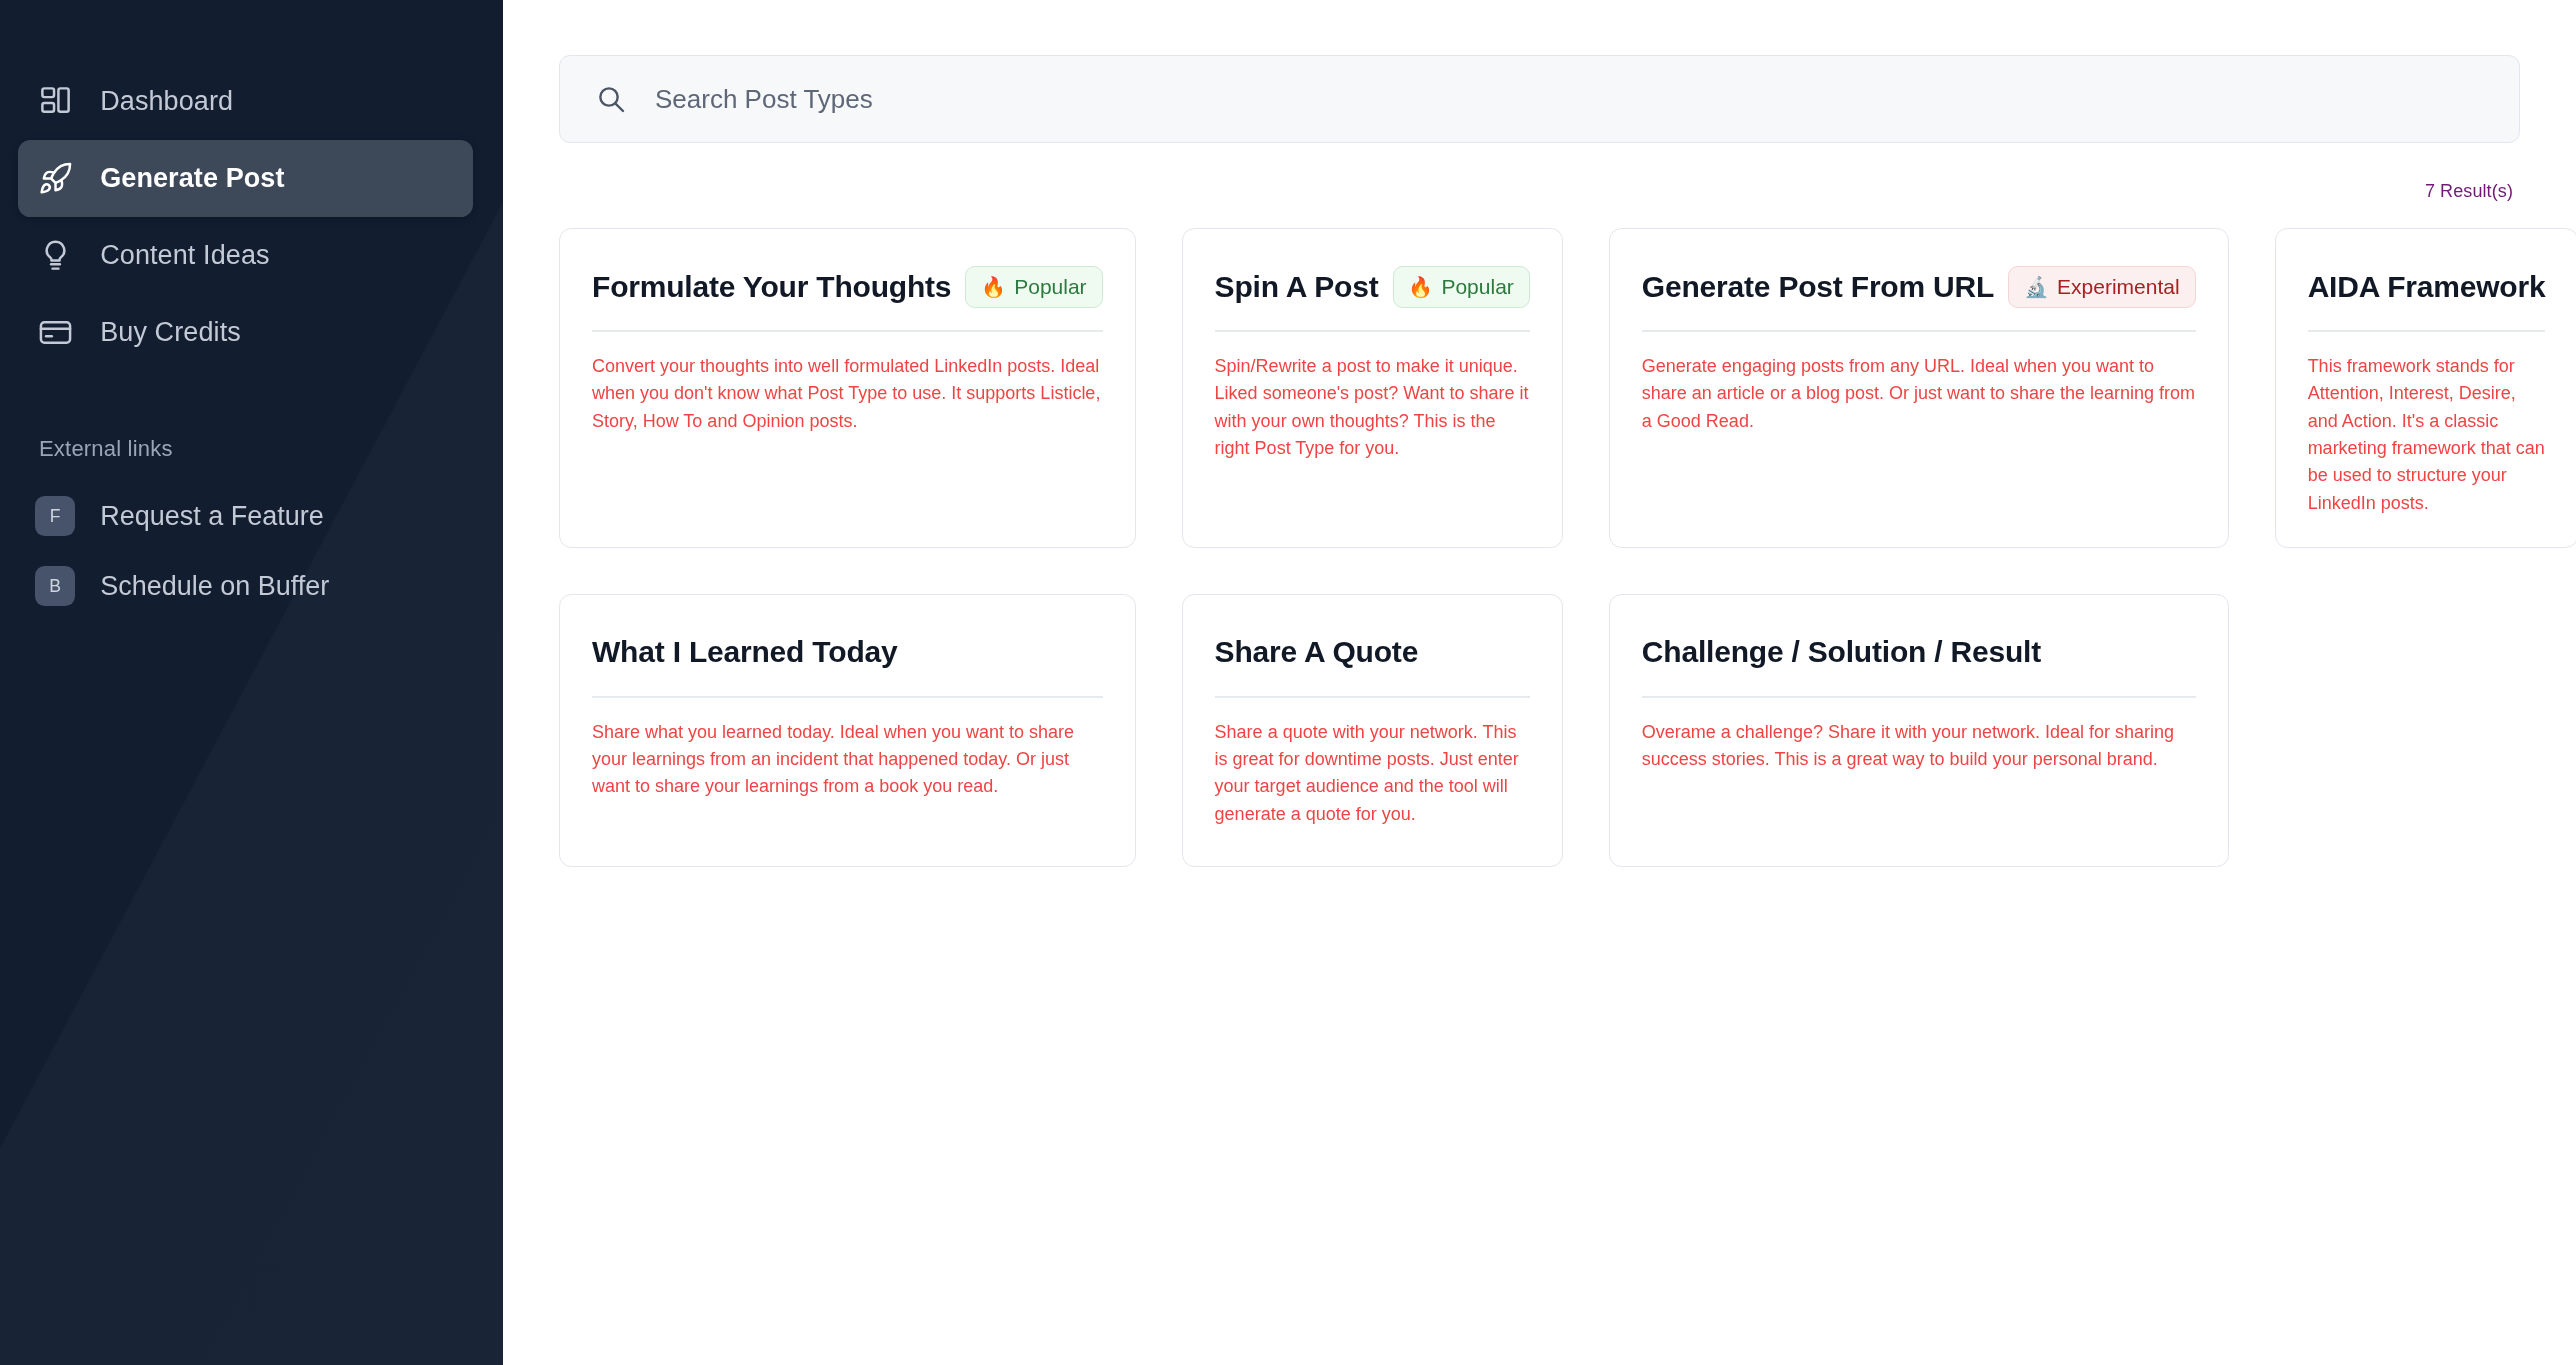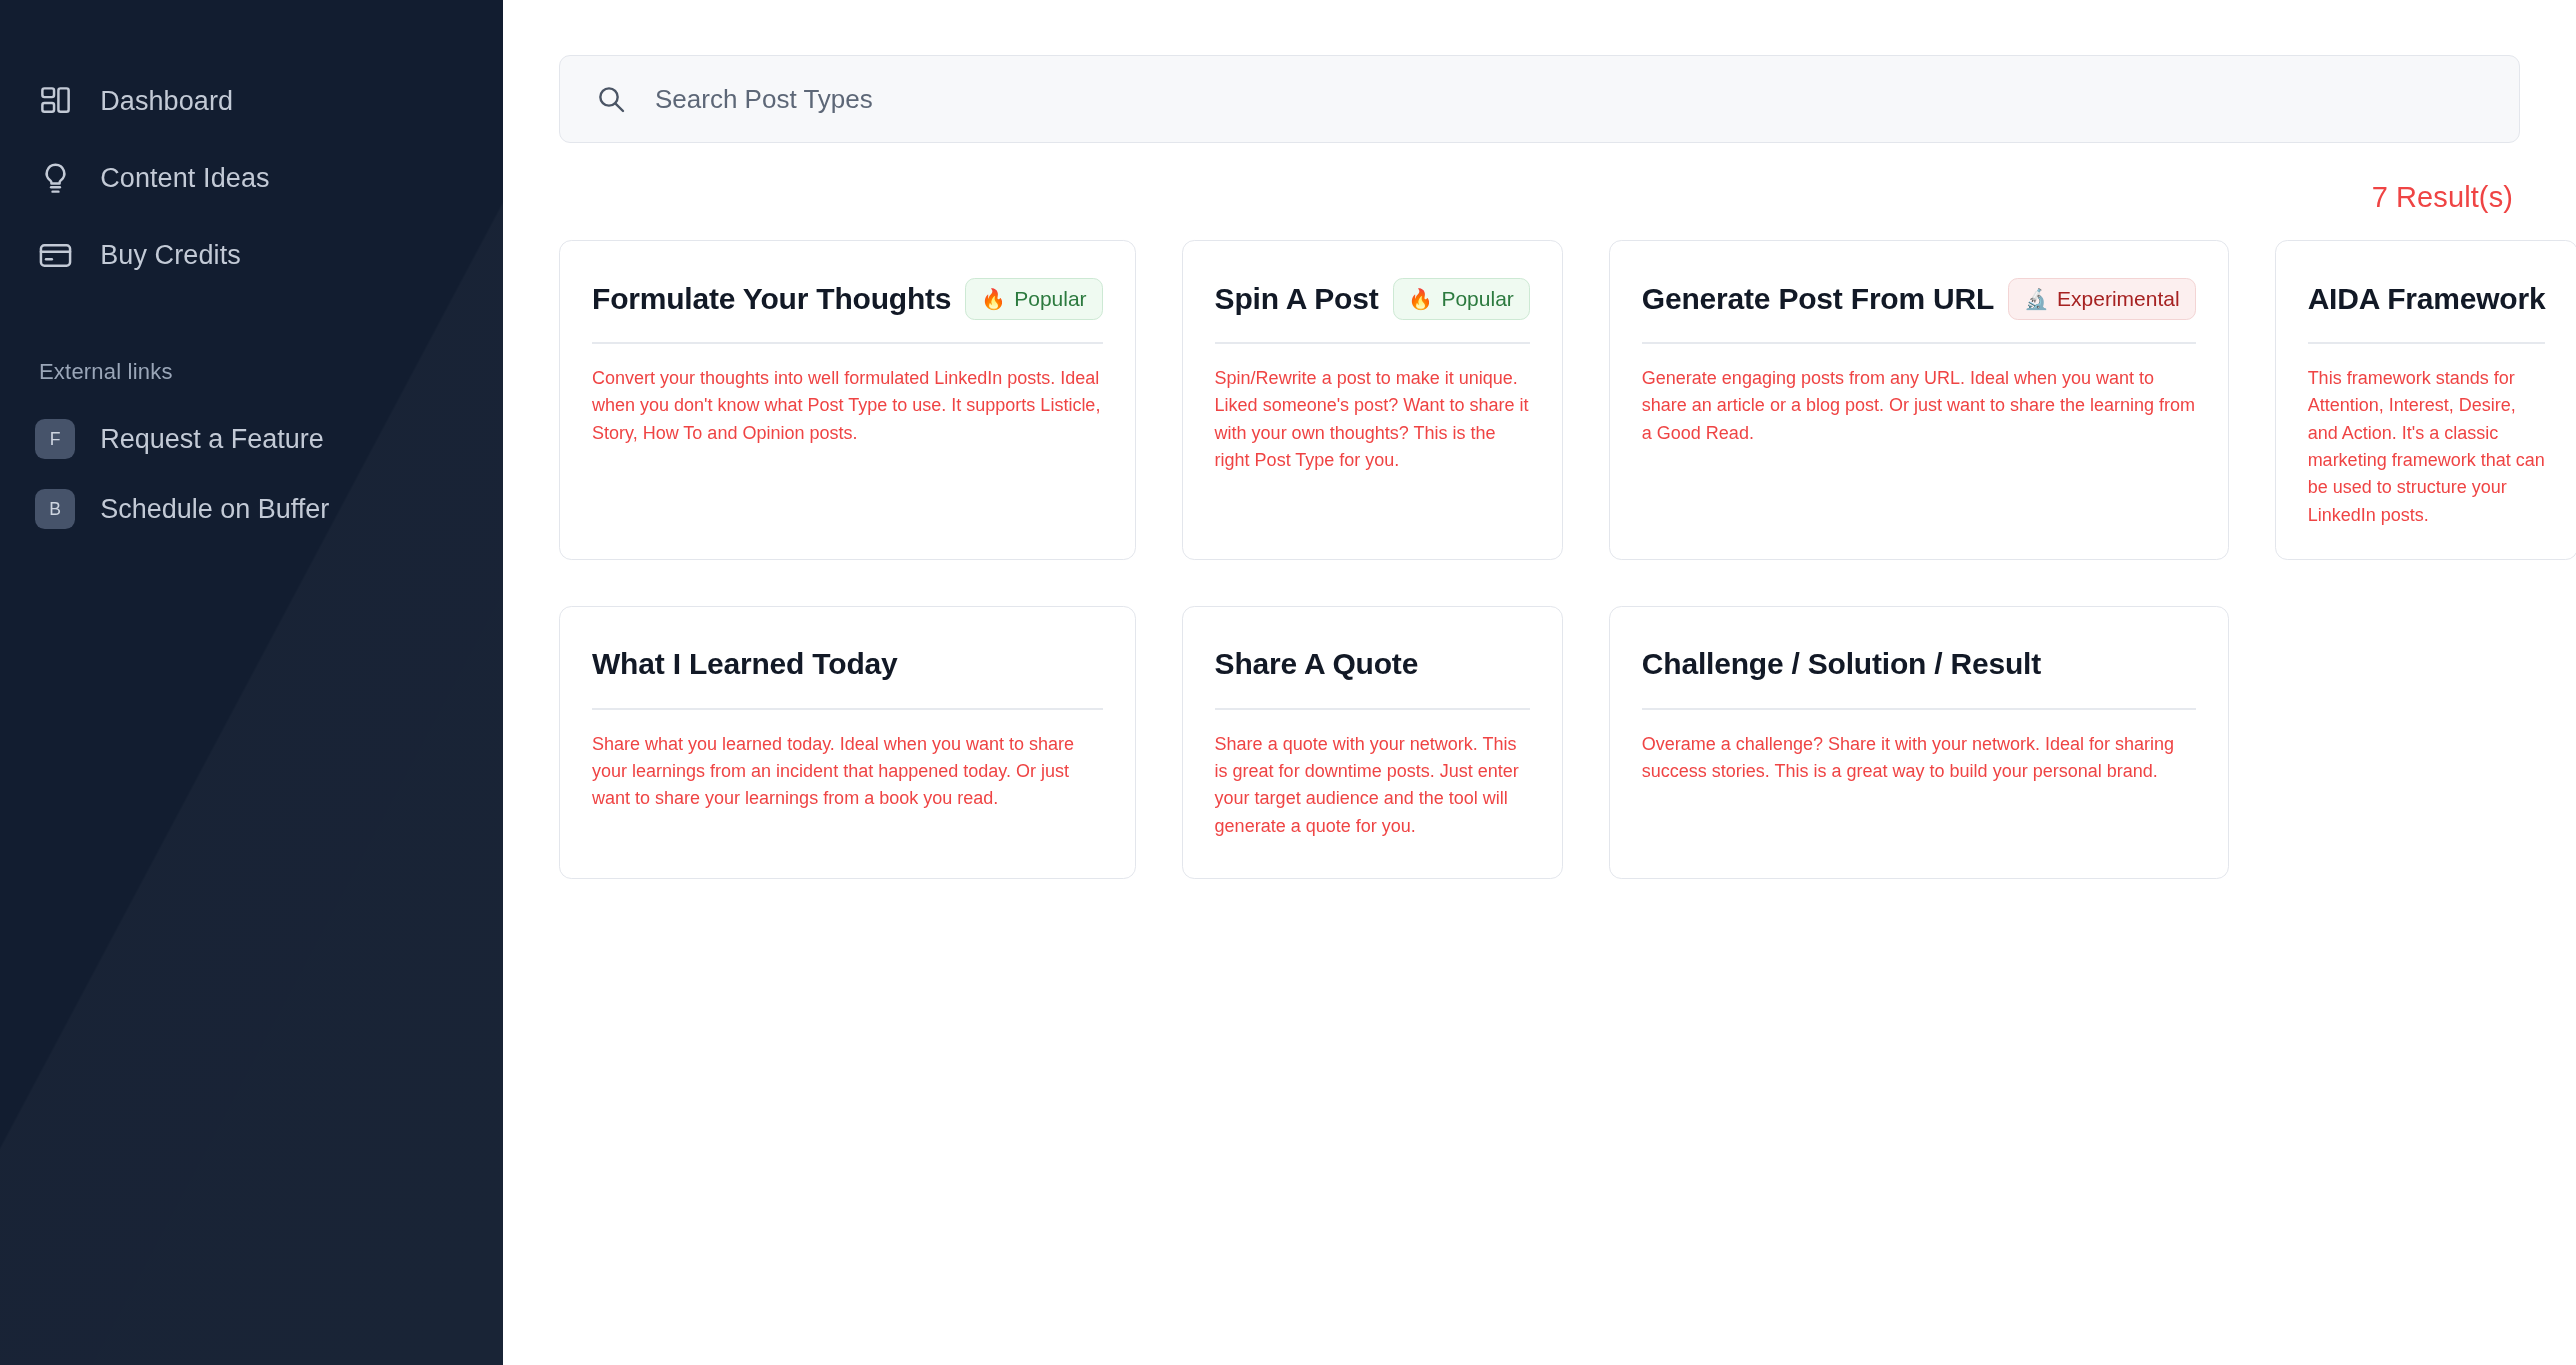--- a/index.html
+++ b/index.html
@@ -135,22 +135,22 @@
     background: transparent;
     font-family: "Liberation Sans", sans-serif;
     font-size: 26px;
     color: #2a3342;
     height: 100%;
   }
   .search-input::placeholder { color: #5d6777; }
 
   .result-count {
     text-align: right;
-    font-size: 29px;
-    color: #ef4444;
+    font-size: 18px;
+    color: #701a75;
     margin: 38px 7px 0 0;
     letter-spacing: 0.1px;
   }
 
   .grid {
     display: grid;
     grid-template-columns: repeat(4, 1fr);
     column-gap: 46px;
     row-gap: 46px;
     margin-top: 26px;
@@ -223,20 +223,31 @@
         <span class="nav-icon">
           <svg width="35" height="35" viewBox="0 0 24 24" fill="none" stroke="#c3cad6" stroke-width="1.7" stroke-linecap="round" stroke-linejoin="round">
             <rect x="3" y="3" width="8" height="6" rx="1.4"></rect>
             <rect x="3" y="13" width="8" height="6" rx="1.4"></rect>
             <rect x="14" y="3" width="7" height="16" rx="1.4"></rect>
           </svg>
         </span>
         <span class="nav-label">Dashboard</span>
       </div>
 
+      <div class="nav-item active">
+        <span class="nav-icon">
+          <svg width="35" height="35" viewBox="0 0 24 24" fill="none" stroke="#ffffff" stroke-width="1.7" stroke-linecap="round" stroke-linejoin="round">
+            <path d="M4.5 16.5c-1.5 1.26-2 5-2 5s3.74-.5 5-2c.71-.84.7-2.13-.09-2.91a2.18 2.18 0 0 0-2.91-.09z"></path>
+            <path d="M12 15l-3-3a22 22 0 0 1 2-3.95A12.88 12.88 0 0 1 22 2c0 2.72-.78 7.5-6 11a22.35 22.35 0 0 1-4 2z"></path>
+            <path d="M9 12H4s.55-3.03 2-4c1.62-1.08 5 0 5 0"></path>
+            <path d="M12 15v5s3.03-.55 4-2c1.08-1.62 0-5 0-5"></path>
+          </svg>
+        </span>
+        <span class="nav-label">Generate Post</span>
+      </div>
 
       <div class="nav-item">
         <span class="nav-icon">
           <svg width="35" height="35" viewBox="0 0 24 24" fill="none" stroke="#c3cad6" stroke-width="1.7" stroke-linecap="round" stroke-linejoin="round">
             <path d="M9 18h6"></path>
             <path d="M10 21h4"></path>
             <path d="M12 2.5a6 6 0 0 0-3.6 10.8c.5.4.8 1 .8 1.6v.6h5.6v-.6c0-.6.3-1.2.8-1.6A6 6 0 0 0 12 2.5z"></path>
           </svg>
         </span>
         <span class="nav-label">Content Ideas</span>

